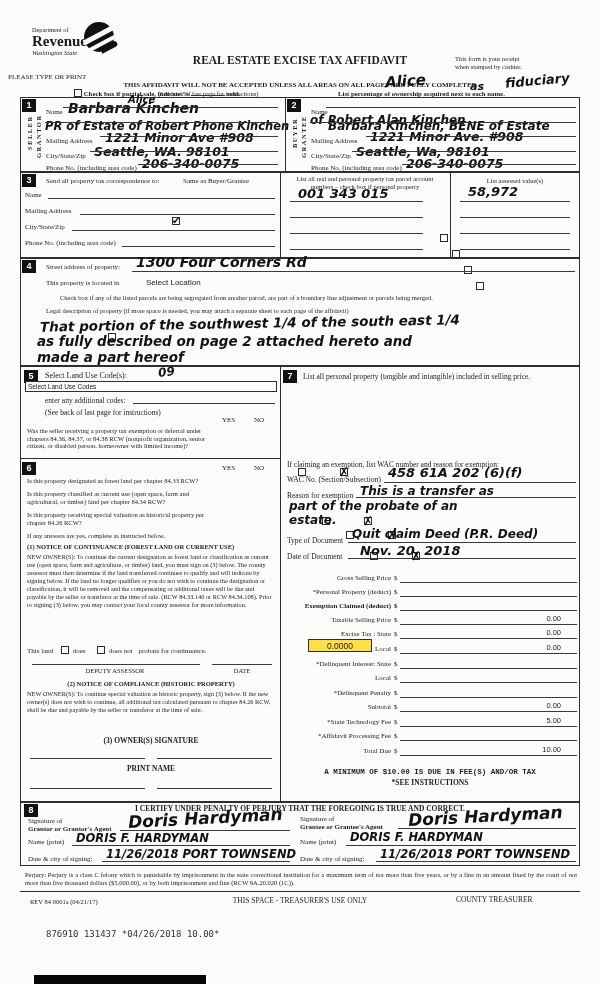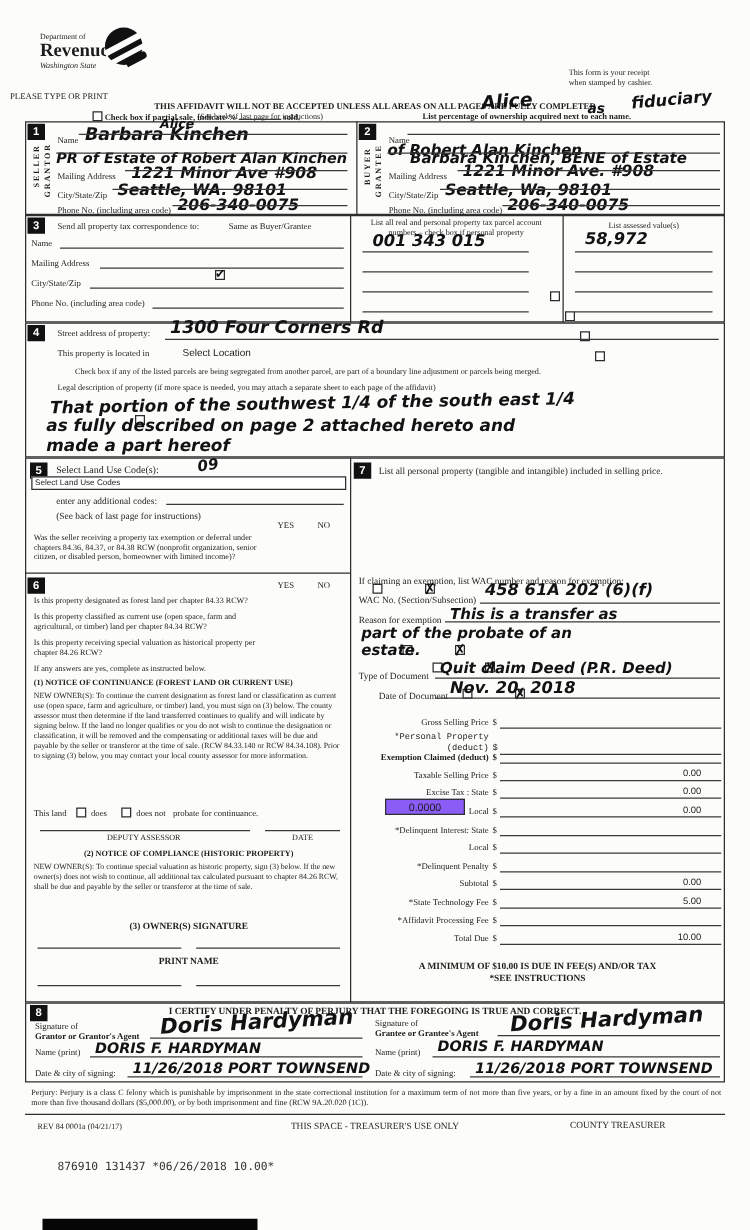--- a/index.html
+++ b/index.html
@@ -46,20 +46,21 @@
     <div style="font-size:15px;font-weight:bold;line-height:15px;">Revenue</div>
     <div class="t65 ital">Washington State</div>
   </div>
   <div class="abs logo" style="left:84px;top:22px;">
     <div class="c"></div>
       <div class="s1"></div>
       <div class="s2"></div>
       <div class="tail"></div>
   </div>
 
+  <div class="abs ctr" style="left:150px;top:54px;width:300px;font-size:11.5px;font-weight:bold;">REAL ESTATE EXCISE TAX AFFIDAVIT</div>
 
   <div class="abs t65" style="left:455px;top:55px;width:110px;">
     <div>This form is your receipt</div>
     <div>when stamped by cashier.</div>
   </div>
 
   <div class="abs lbl" style="left:8px;top:73px;">PLEASE TYPE OR PRINT</div>
   <div class="abs ctr bold" style="left:55px;top:81px;width:490px;font-size:7px;">THIS AFFIDAVIT WILL NOT BE ACCEPTED UNLESS ALL AREAS ON ALL PAGES ARE FULLY COMPLETED</div>
   <div class="abs t65" style="left:158px;top:89.5px;">(See back of last page for instructions)</div>
 
@@ -80,21 +81,21 @@
   <div class="abs vline" style="left:285px;top:97px;height:75px;"></div>
 
   <div class="abs numbox" style="left:22px;top:99px;">1</div>
   <span class="abs vtext" style="left:26px;top:150px;">SELLER</span>
   <span class="abs vtext" style="left:35px;top:158px;">GRANTOR</span>
 
   <span class="abs lbl" style="left:46px;top:108px;">Name</span>
   <span class="abs hand" style="left:128px;top:94px;font-size:10px;">Alice</span>
   <span class="abs hand" style="left:68px;top:100px;font-size:14px;">Barbara Kinchen</span>
   <div class="abs line" style="left:63px;top:107px;width:215px;"></div>
-  <span class="abs hand" style="left:45px;top:119px;font-size:11.5px;">PR of Estate of Robert Alan Kinchen</span>
+  <span class="abs hand" style="left:45px;top:119px;font-size:11.5px;">PR of Estate of Robert Phone Kinchen</span>
   <div class="abs line" style="left:45px;top:122px;width:233px;"></div>
   <span class="abs lbl" style="left:46px;top:137px;">Mailing Address</span>
   <span class="abs hand" style="left:105px;top:130px;font-size:12.5px;">1221 Minor Ave #908</span>
   <div class="abs line" style="left:100px;top:136px;width:178px;"></div>
   <span class="abs lbl" style="left:46px;top:152px;">City/State/Zip</span>
   <span class="abs hand" style="left:94px;top:144px;font-size:12.5px;">Seattle, WA. 98101</span>
   <div class="abs line" style="left:90px;top:151px;width:188px;"></div>
   <span class="abs lbl" style="left:46px;top:164px;">Phone No. (including area code)</span>
   <span class="abs hand" style="left:142px;top:156px;font-size:12.5px;">206-340-0075</span>
   <div class="abs line" style="left:138px;top:164px;width:140px;"></div>
@@ -238,30 +239,30 @@
   <span class="abs hand" style="left:388px;top:465px;font-size:13px;">458 61A 202 (6)(f)</span>
   <div class="abs line" style="left:384px;top:482px;width:192px;"></div>
   <span class="abs t75" style="left:287px;top:491px;">Reason for exemption</span>
   <span class="abs hand" style="left:360px;top:484px;font-size:12px;">This is a transfer as</span>
   <div class="abs line" style="left:356px;top:497px;width:220px;"></div>
   <span class="abs hand" style="left:289px;top:499px;font-size:12px;">part of the probate of an</span>
   <span class="abs hand" style="left:289px;top:513px;font-size:12px;">estate.</span>
   <span class="abs t75" style="left:287px;top:536px;">Type of Document</span>
   <span class="abs hand" style="left:352px;top:527px;font-size:12px;">Quit claim Deed (P.R. Deed)</span>
   <div class="abs line" style="left:348px;top:542px;width:228px;"></div>
-  <span class="abs t75" style="left:287px;top:552px;margin-left:16px;">Date of Document</span>
+  <span class="abs t75" style="left:287px;top:552px;">Date of Document</span>
   <span class="abs hand" style="left:360px;top:543px;font-size:13px;">Nov. 20, 2018</span>
   <div class="abs line" style="left:348px;top:558px;width:228px;"></div>
 
   <div class="abs mrow" style="top:572px;">
       <span class="mlabel">Gross Selling Price</span>
       <span class="mdollar">$</span>
       <span class="mline"></span>
     </div>
-  <div class="abs mrow" style="top:586px;font-family:Liberation Mono, monospace;">
+  <div class="abs mrow" style="top:586px;">
       <span class="mlabel">*Personal Property (deduct)</span>
       <span class="mdollar">$</span>
       <span class="mline"></span>
     </div>
   <div class="abs mrow" style="top:600px;font-weight:bold;">
       <span class="mlabel">Exemption Claimed (deduct)</span>
       <span class="mdollar">$</span>
       <span class="mline"></span>
     </div>
   <div class="abs mrow" style="top:614px;">
@@ -272,21 +273,21 @@
   <div class="abs mrow" style="top:628px;">
       <span class="mlabel">Excise Tax : State</span>
       <span class="mdollar">$</span>
       <span class="mline">0.00</span>
     </div>
   <div class="abs mrow" style="top:643px;">
       <span class="mlabel">Local</span>
       <span class="mdollar">$</span>
       <span class="mline">0.00</span>
     </div>
-  <div class="abs box sans ctr" style="left:308px;top:639px;width:64px;height:13px;font-size:8.5px;line-height:12px;background:#8b5cf6;">0.0000</div>
+  <div class="abs box sans ctr" style="left:308px;top:639px;width:64px;height:13px;font-size:8.5px;line-height:12px;background:#fde047;">0.0000</div>
   <div class="abs mrow" style="top:658px;">
       <span class="mlabel">*Delinquent Interest: State</span>
       <span class="mdollar">$</span>
       <span class="mline"></span>
     </div>
   <div class="abs mrow" style="top:672px;">
       <span class="mlabel">Local</span>
       <span class="mdollar">$</span>
       <span class="mline"></span>
     </div>
@@ -309,21 +310,21 @@
       <span class="mlabel">*Affidavit Processing Fee</span>
       <span class="mdollar">$</span>
       <span class="mline"></span>
     </div>
   <div class="abs mrow" style="top:745px;">
       <span class="mlabel">Total Due</span>
       <span class="mdollar">$</span>
       <span class="mline">10.00</span>
     </div>
 
-  <span class="abs bold ctr" style="left:295px;top:768px;width:270px;font-size:7.5px;">A MINIMUM OF $10.00 IS DUE IN FEE(S) AND/OR TAX</span>
+  <span class="abs bold ctr" style="left:295px;top:768px;width:270px;font-size:7.5px;font-family:Liberation Mono, monospace;">A MINIMUM OF $10.00 IS DUE IN FEE(S) AND/OR TAX</span>
   <span class="abs bold ctr" style="left:295px;top:778px;width:270px;font-size:7.5px;">*SEE INSTRUCTIONS</span>
 
   
   <div class="abs box" style="left:20px;top:802px;width:560px;height:64px;"></div>
   <div class="abs numbox" style="left:24px;top:804px;">8</div>
   <span class="abs bold ctr" style="left:60px;top:804px;width:480px;font-size:7.5px;">I CERTIFY UNDER PENALTY OF PERJURY THAT THE FOREGOING IS TRUE AND CORRECT.</span>
 
   <span class="abs lbl" style="left:28px;top:817px;">Signature of</span>
   <span class="abs lbl bold" style="left:28px;top:825px;">Grantor or Grantor's Agent</span>
   <span class="abs sig" style="left:128px;top:808px;font-size:17px;">Doris Hardyman</span>
@@ -347,16 +348,16 @@
   <div class="abs line" style="left:376px;top:861px;width:200px;"></div>
 
   
   <div class="abs t65" style="left:25px;top:871px;width:552px;text-align:justify;">Perjury: Perjury is a class C felony which is punishable by imprisonment in the state correctional institution for a maximum term of not more than five years, or by a fine in an amount fixed by the court of not more than five thousand dollars ($5,000.00), or by both imprisonment and fine (RCW 9A.20.020 (1C)).</div>
   <div class="abs hline" style="left:20px;top:891px;width:560px;"></div>
 
   
   <span class="abs t65" style="left:30px;top:898px;">REV 84 0001a (04/21/17)</span>
   <span class="abs ctr" style="left:195px;top:896px;width:210px;font-size:7.5px;">THIS SPACE - TREASURER'S USE ONLY</span>
   <span class="abs" style="left:456px;top:895px;font-size:7.5px;">COUNTY TREASURER</span>
-  <span class="abs mono" style="left:46px;top:929px;font-size:9px;color:#333;">876910 131437 *06/26/2018 10.00*</span>
+  <span class="abs mono" style="left:46px;top:929px;font-size:9px;color:#333;">876910 131437 *04/26/2018 10.00*</span>
 
   <div class="abs" style="left:34px;top:975px;width:172px;height:9px;background:#060606;"></div>
 </div>
 
 </body></html>

